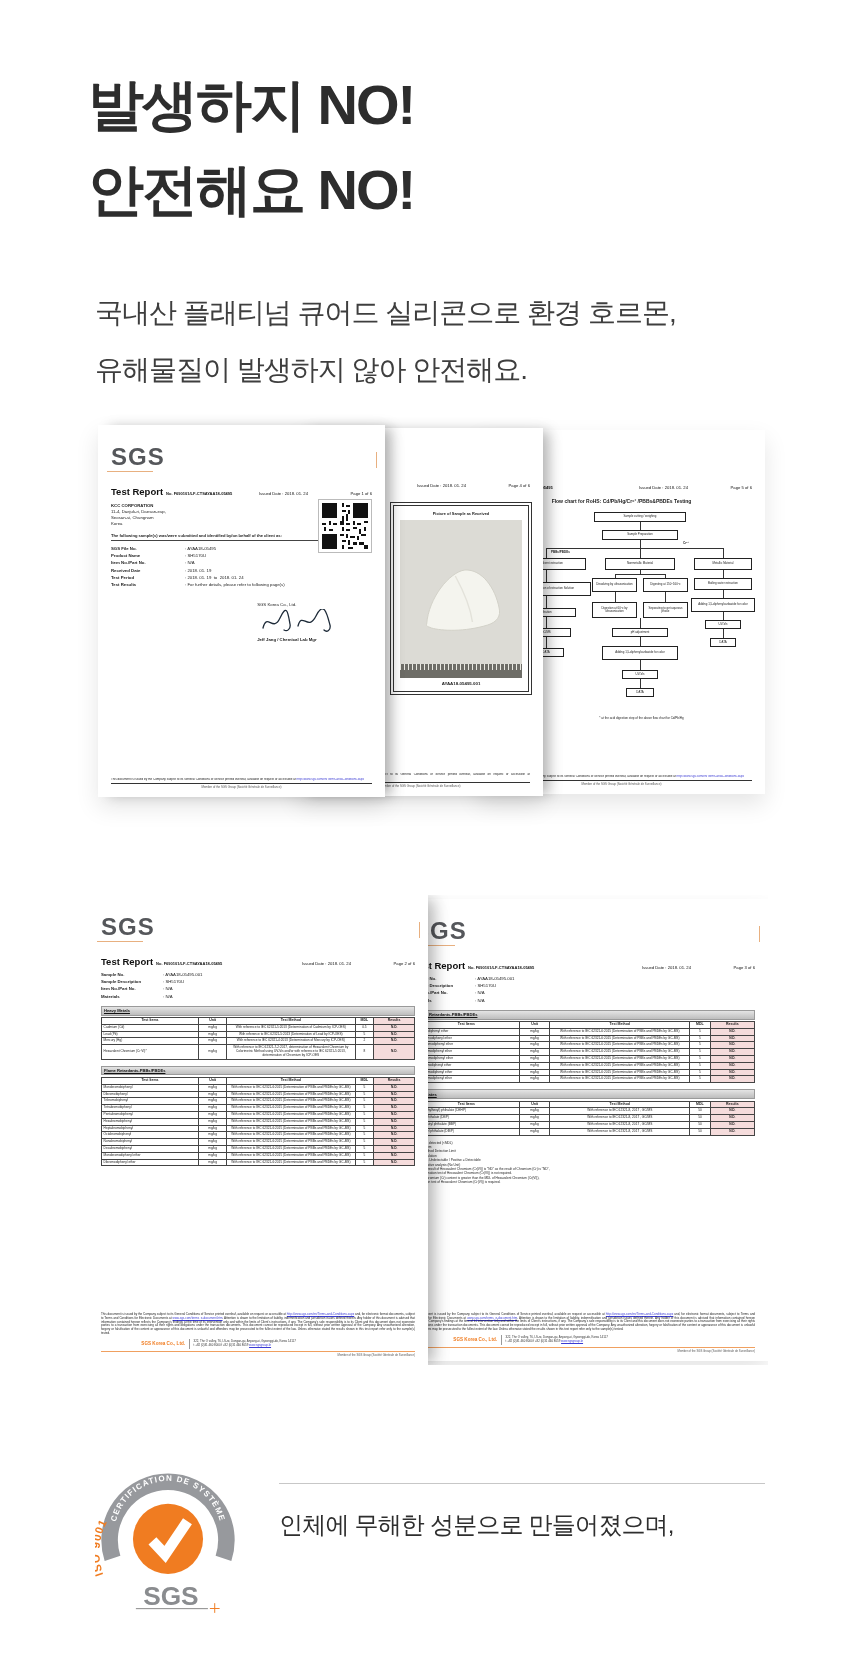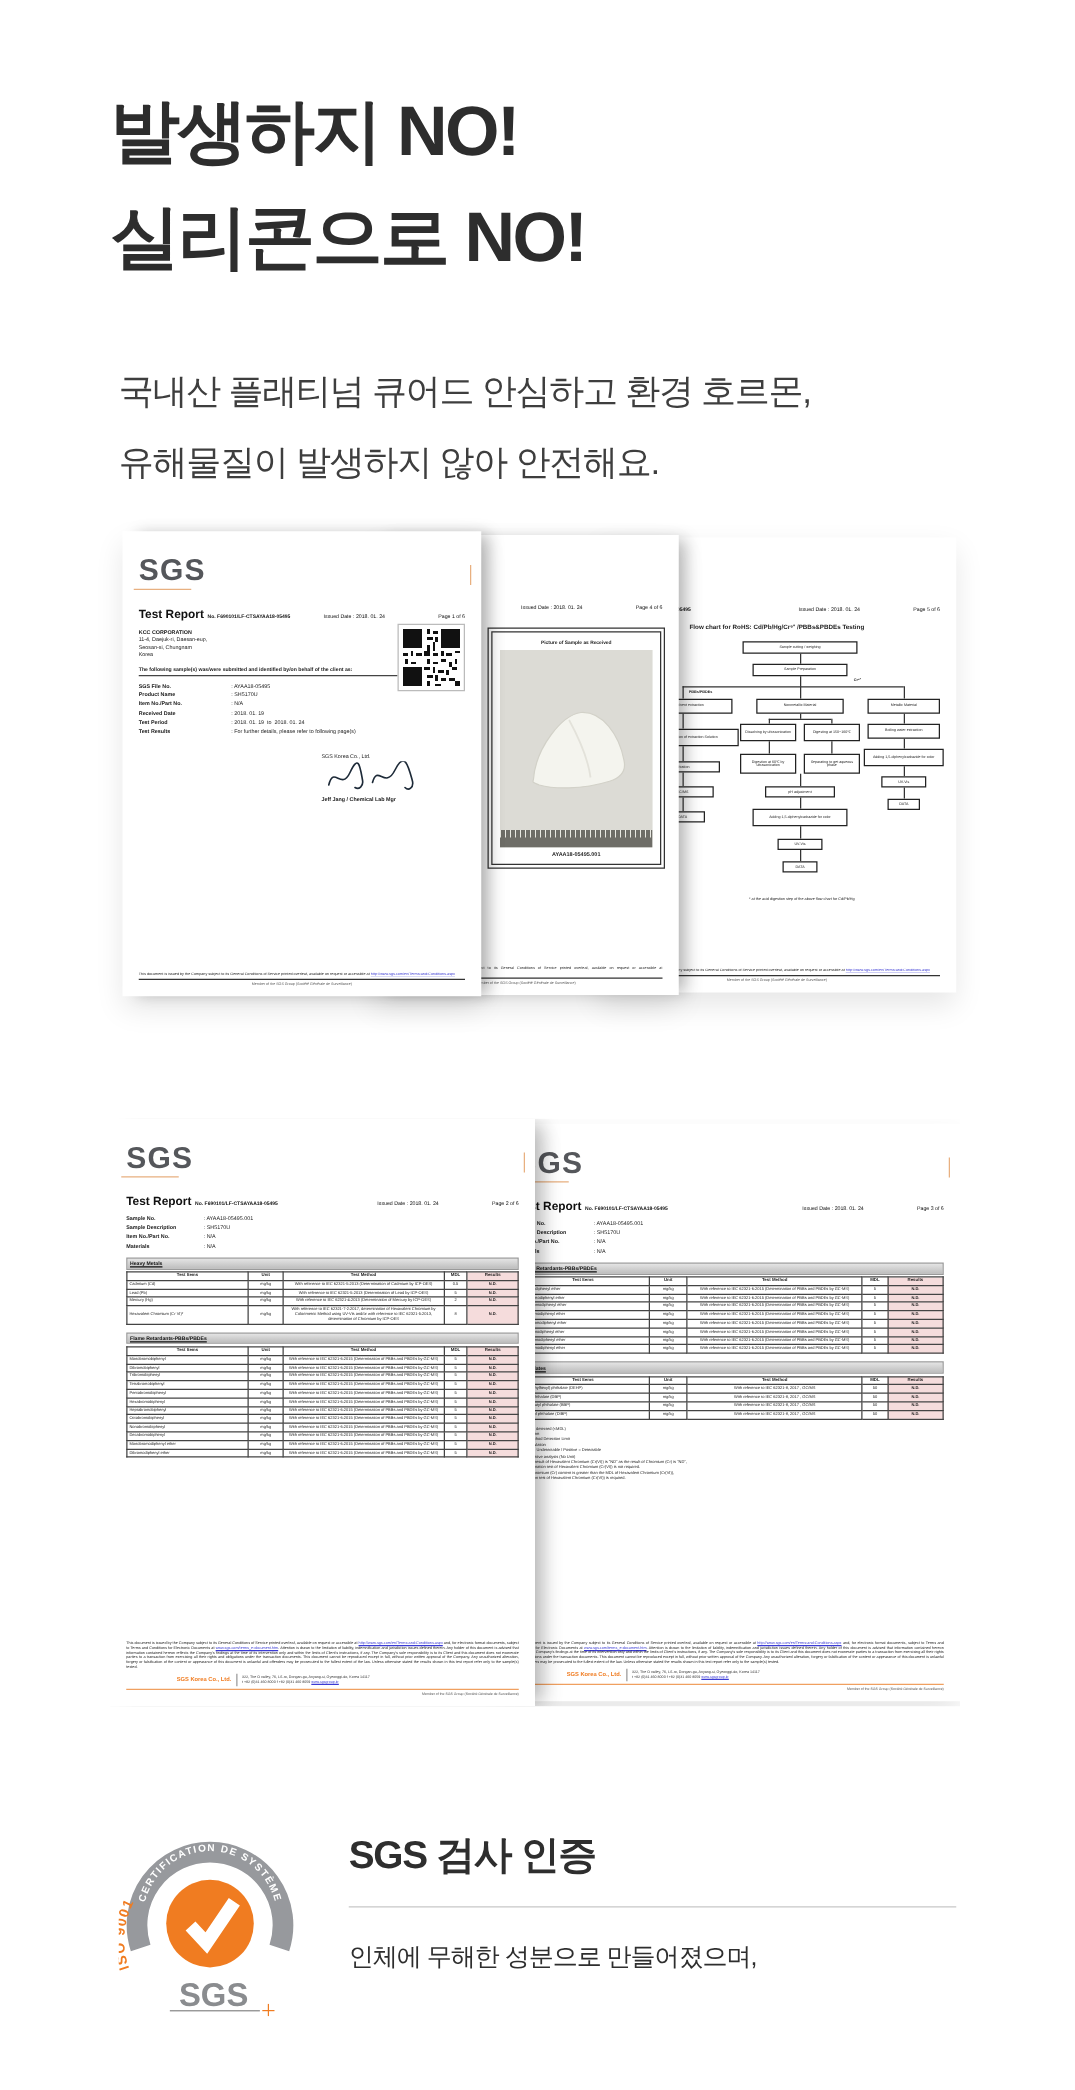--- a/index.html
+++ b/index.html
@@ -109,33 +109,33 @@
   .fc-v { position:absolute; width:0.6px; background:#333; }
   .fc-h { position:absolute; height:0.6px; background:#333; }
   .flownote { font-size:3px; margin-top:4px; text-align:center; }
 
   
   .cert { position:absolute; left:95px; top:1455px; width:670px; display:flex; align-items:flex-start; }
   .cert-badge { width:146px; flex:none; }
   .cert-right { margin-left:38px; flex:1; padding-top:8px; }
   .cert-title { font-size:31px; font-weight:800; color:#2e2e2e; letter-spacing:-1px; }
   .cert-div { border-top:1px solid #c7c7c7; margin-top:20px; }
-  .cert-body { margin-top:18px; font-size:20px; color:#2e2e2e; line-height:45px; letter-spacing:-0.8px; }
+  .cert-body { margin-top:18px; font-size:24px; color:#2e2e2e; line-height:45px; letter-spacing:-0.8px; }
 </style>
 </head>
 <body>
 
 <div class="canvas">
 
   <div class="hero-title">
     <div>발생하지 NO!</div>
-    <div>실리콘으로 NO!</div>
+    <div>안전해요 NO!</div>
   </div>
   <div class="hero-sub">
-    <div>국내산 플래티넘 큐어드 안심하고 환경 호르몬,</div>
+    <div>국내산 플래티넘 큐어드 실리콘으로 환경 호르몬,</div>
     <div>유해물질이 발생하지 않아 안전해요.</div>
   </div>
 
   <div class="docrow docrow1">
 
     <div class="pg pg-c">
       <div class="pg-inner">
         <div class="rpt-head" style="margin-top:42px;">
           <span class="tr-no">F690101/LF-CTSAYAA18-05495</span>
           <span class="tr-issued"><span>Issued Date :</span> <span>2018. 01. 24</span></span>
@@ -723,21 +723,20 @@
         <textPath href="#isopath" xlink:href="#isopath" startOffset="2%">ISO 9001</textPath>
       </text>
       <circle cx="75" cy="84" r="36" fill="#f07c21"></circle>
       <path d="M 59 86 L 72 100 L 95 66" stroke="#ffffff" stroke-width="11" fill="none"></path>
       <text x="78" y="152" text-anchor="middle" font-size="27" font-weight="bold" fill="#8a8c8f" font-family="Liberation Sans, sans-serif">SGS</text>
       <rect x="42" y="155" width="74" height="1.2" fill="#9a9a9a"></rect>
       <rect x="118" y="155" width="10" height="1" fill="#f07c21"></rect>
       <rect x="122.5" y="150" width="1" height="10" fill="#f07c21"></rect>
     </svg>
     <div class="cert-right">
-      <div class="cert-title">SGS 검사 인증</div>
       <div class="cert-div"></div>
       <div class="cert-body">
         <div>인체에 무해한 성분으로 만들어졌으며,</div>
       </div>
     </div>
   </div>
 
 </div>
 
 </body></html>

